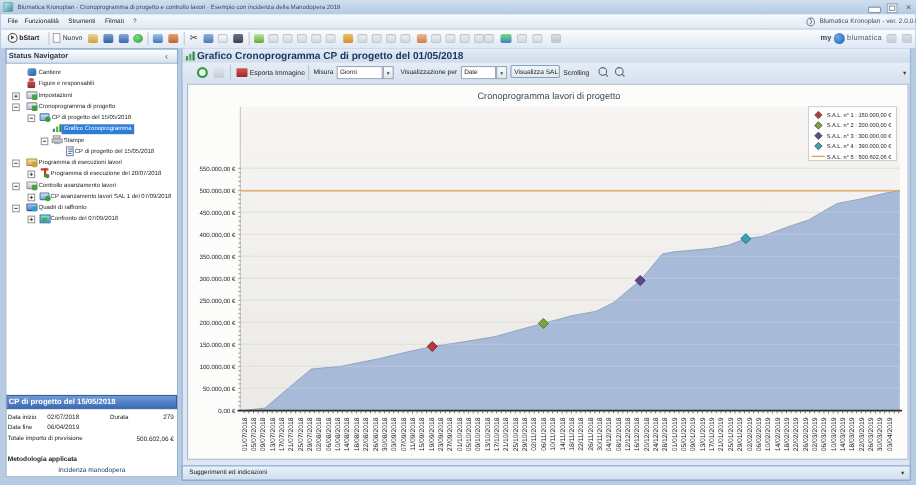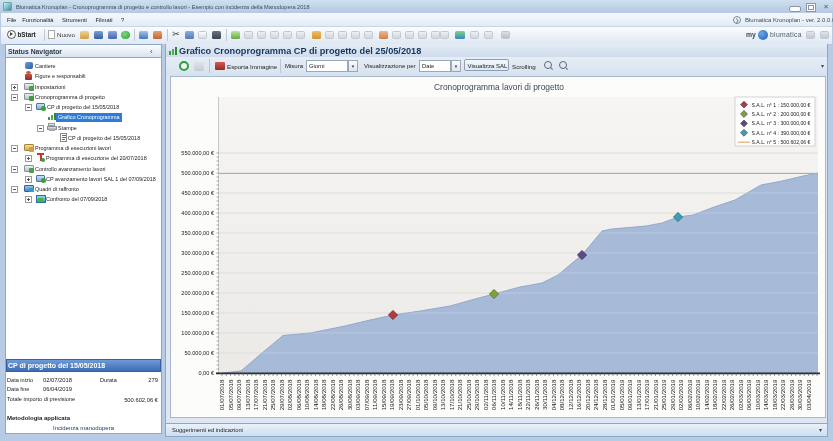--- a/index.html
+++ b/index.html
@@ -229,21 +229,21 @@
 <div class="abs" style="left:7px;top:415px;font-size:6px;font-weight:bold;color:#222">Metodologia applicata</div>
 <div class="abs" style="left:6px;top:425px;width:155px;text-align:center;font-size:6px;color:#1a3a6e">Incidenza manodopera</div>
 
 <div class="abs" style="left:165px;top:44px;width:663px;height:393px;background:#dde6f2;border:1px solid #8aa8c8;box-sizing:border-box"></div>
 <div class="abs" style="left:166px;top:44px;width:661px;height:13px;background:linear-gradient(#e4ecf6,#cfdcec)"></div>
 <div class="abs" style="left:169px;top:47px;width:9px;height:8px">
     <div style="position:absolute;left:0;top:4px;width:2px;height:4px;background:#3f9b3f"></div>
     <div style="position:absolute;left:3px;top:2px;width:2px;height:6px;background:#4fae4f"></div>
     <div style="position:absolute;left:6px;top:0;width:2px;height:8px;background:#2f8a2f"></div>
   </div>
-<div class="abs" style="left:179px;top:45.8px;font-size:9.2px;font-weight:bold;color:#17365d">Grafico Cronoprogramma CP di progetto del 25/05/2018</div>
+<div class="abs" style="left:179px;top:45.8px;font-size:9.2px;font-weight:bold;color:#17365d">Grafico Cronoprogramma CP di progetto del 01/05/2018</div>
 
 <div class="abs" style="left:166px;top:57px;width:661px;height:19px;background:linear-gradient(#e6edf6,#d6e2ef)"></div>
 <div class="abs" style="left:179px;top:61px;width:10px;height:10px;border-radius:50%;border:2.2px solid #2f9e3f;box-sizing:border-box;background:#eef6ee"></div>
 <div class="abs" style="left:194px;top:61px;width:10px;height:10px;background:linear-gradient(#e4e7ec,#c4cad4);border-radius:2px"></div>
 <div class="abs" style="left:209px;top:59px;width:1px;height:14px;background:#b8c6d8"></div>
 <div class="abs" style="left:215px;top:61.5px;width:10px;height:8px;background:linear-gradient(#d05a50,#9e2a24);border-radius:1px"></div>
 <div class="abs" style="left:227px;top:62.5px;font-size:6.2px;color:#222">Esporta Immagine</div>
 <div class="abs" style="left:280px;top:59px;width:1px;height:14px;background:#b8c6d8"></div>
 <div class="abs" style="left:285px;top:62.5px;font-size:6px;color:#222">Misura</div>
 <div class="abs" style="left:306px;top:59.5px;width:42px;height:12px;background:#fff;border:1px solid #9aa8ba;box-sizing:border-box"></div>

